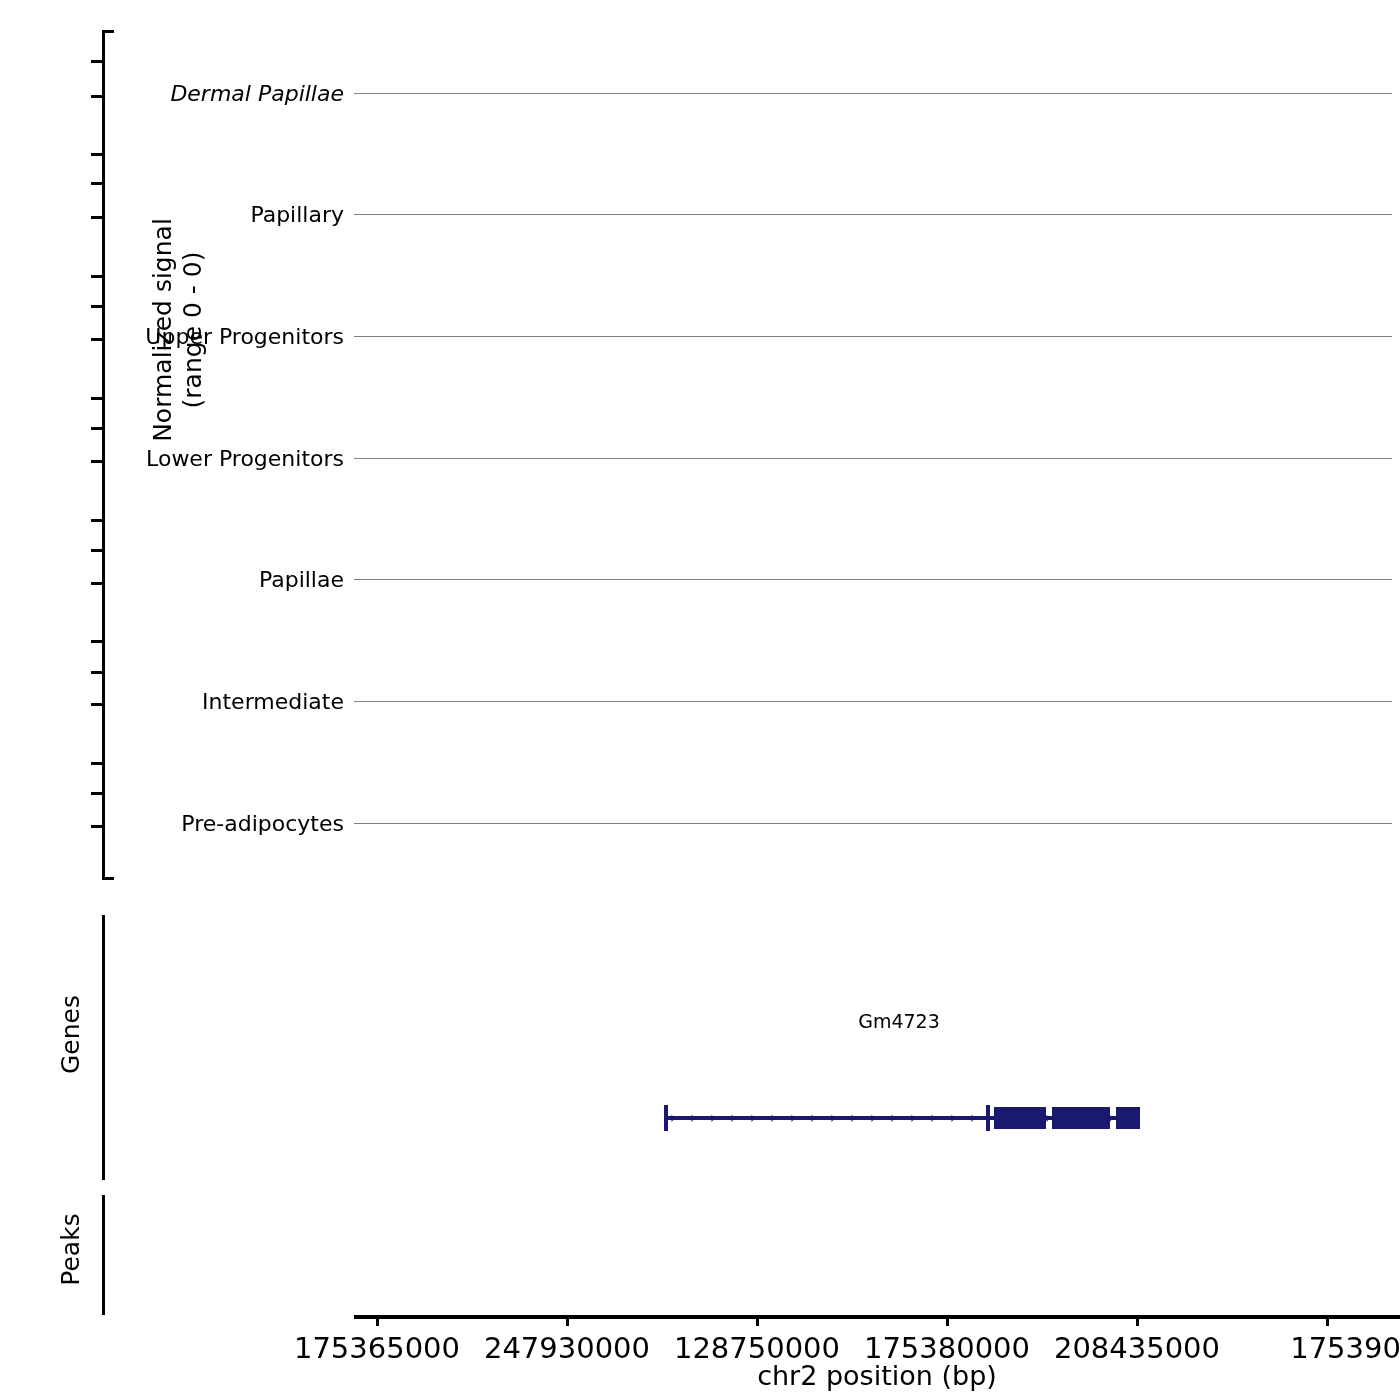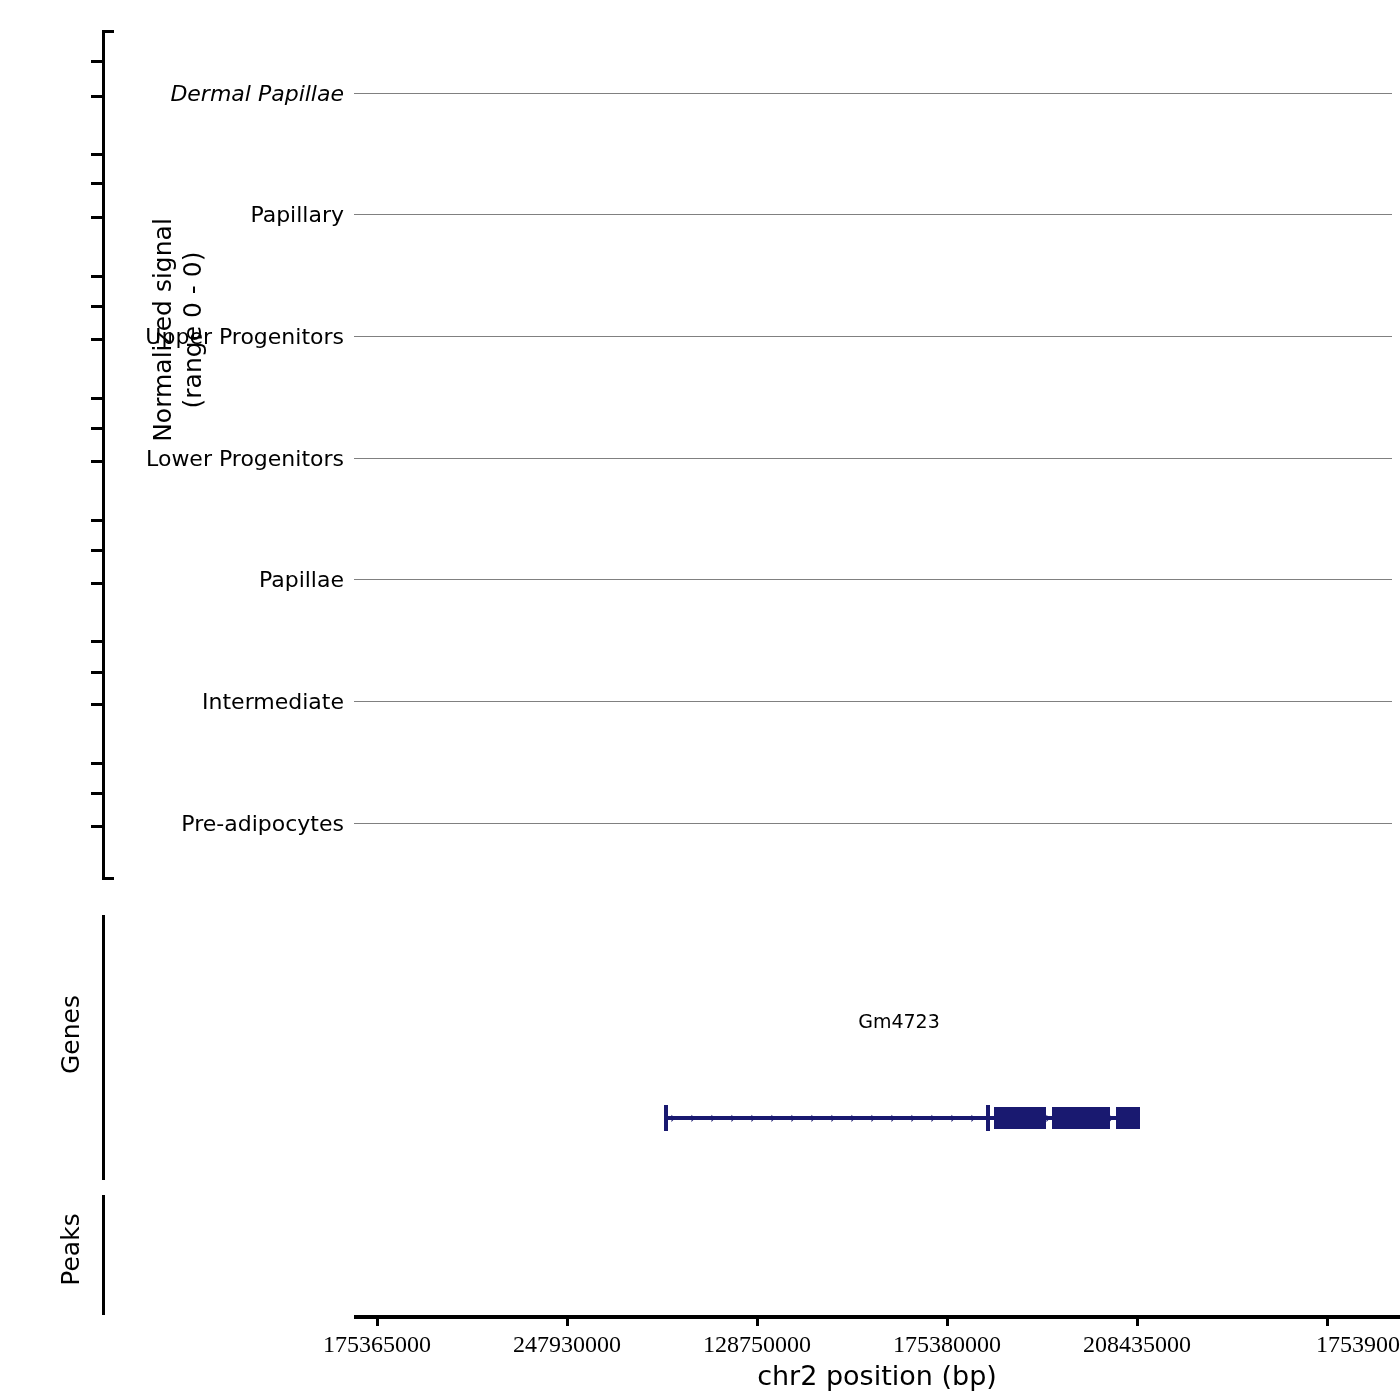--- a/index.html
+++ b/index.html
@@ -176,24 +176,23 @@
   .xtick {
     position: absolute;
     top: 0px;
     width: 3px;
     height: 11px;
     background: #000000;
   }
   .xticklabel {
     position: absolute;
     top: 16px;
-    font-size: 24px;
+    font-size: 29px;
     transform: translateX(-50%);
     white-space: nowrap;
-    font-family: Liberation Serif, serif;
   }
   #xlabel {
     position: absolute;
     left: 354px;
     top: 1360px;
     width: 1046px;
     text-align: center;
     font-size: 27px;
   }
 </style>

